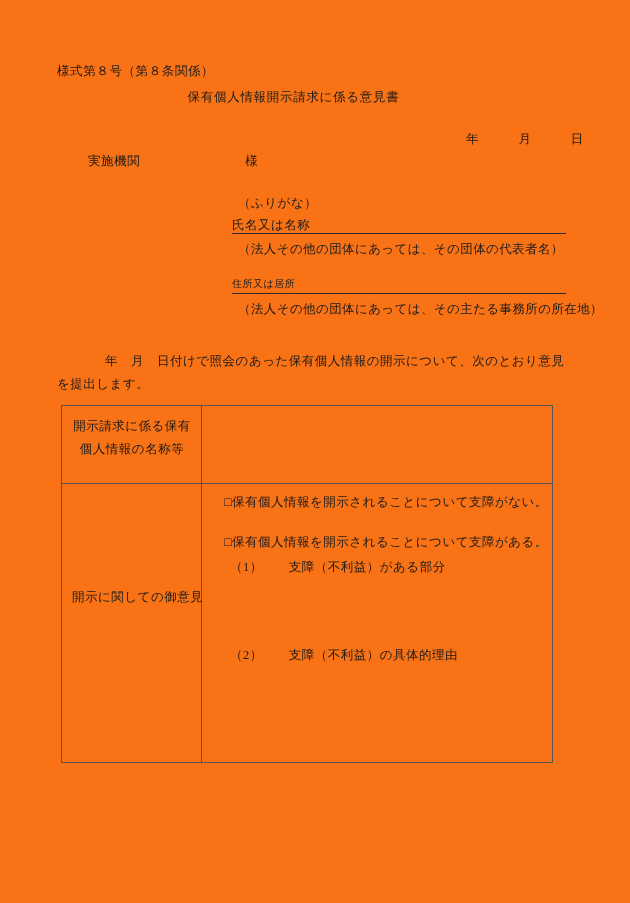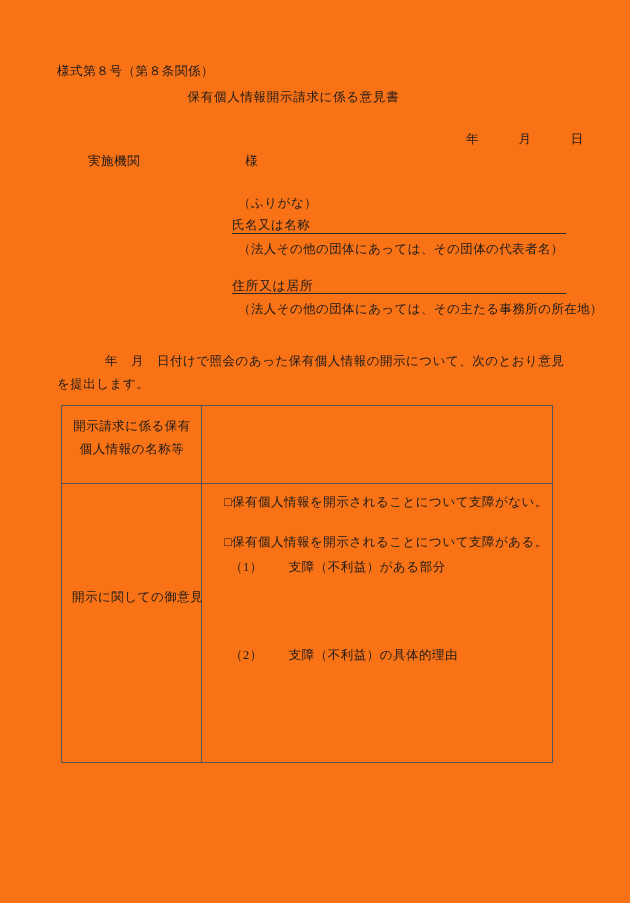--- a/index.html
+++ b/index.html
@@ -57,21 +57,21 @@
     position: absolute;
     left: 232px;
     width: 334px;
     border-bottom: 1px solid #2b2b2b;
     height: 0;
   }
   #name-label   { top: 216px; left: 232px; font-size: 12.5px; letter-spacing: .5px; }
   #name-rule    { top: 233px; }
   #name-note    { top: 240px; left: 238px; font-size: 12.5px; letter-spacing: .4px; }
 
-  #address-label { top: 276px; left: 232px; font-size: 13px; letter-spacing: .5px; }
+  #address-label { top: 276px; left: 232px; font-size: 10px; letter-spacing: .5px; }
   #address-rule  { top: 293px; }
   #address-note  { top: 300px; left: 238px; font-size: 12.5px; letter-spacing: .4px; }
 
   
   #intro-paragraph {
     position: absolute;
     left: 57px; top: 350px;
     width: 510px;
     font-size: 12.5px;
     line-height: 1.85;

